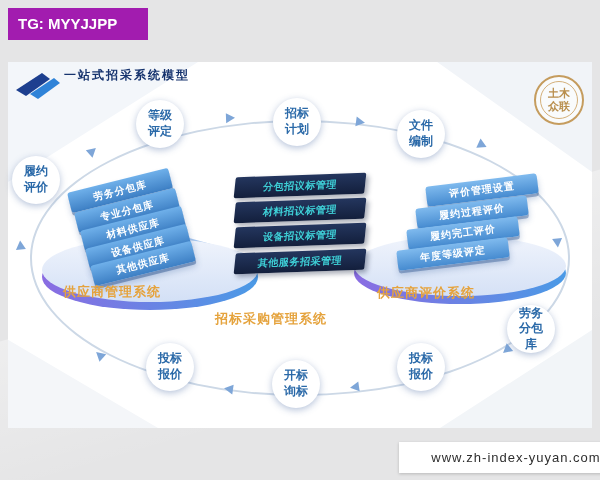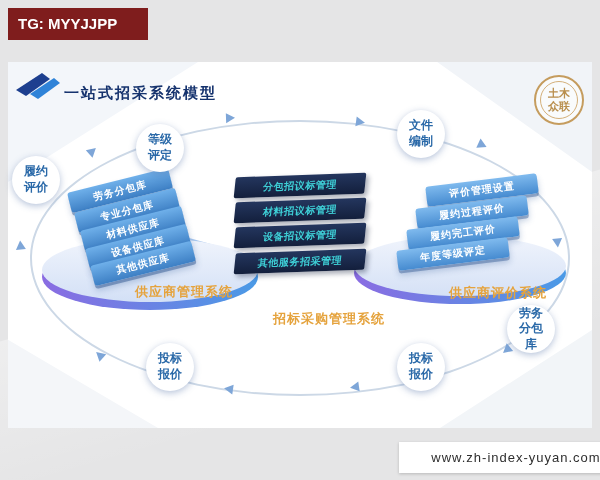--- a/index.html
+++ b/index.html
@@ -8,21 +8,21 @@
   .bg-streak{position:absolute;left:-120px;top:250px;width:900px;height:150px;
     background:linear-gradient(rgba(255,255,255,.35),rgba(255,255,255,0));
     transform:rotate(-16deg);z-index:0;}
   .panel{position:absolute;left:8px;top:62px;width:584px;height:366px;background:#ffffff;z-index:1;}
   .deco{position:absolute;z-index:1;}
   .deco1{left:8px;top:62px;width:190px;height:120px;background:#f3f6fa;clip-path:polygon(0 0,100% 0,0 100%);}
   .deco2{left:420px;top:62px;width:172px;height:110px;background:#f1f4f8;clip-path:polygon(100% 0,100% 100%,10% 0);}
   .deco3{left:8px;top:330px;width:150px;height:98px;background:#f4f6f9;clip-path:polygon(0 100%,100% 100%,0 10%);}
   .deco4{left:440px;top:330px;width:152px;height:98px;background:#f2f5f8;clip-path:polygon(100% 100%,100% 0,0 100%);}
 
-  .title{position:absolute;left:64px;top:84px;font-size:15px;font-weight:bold;color:#16336e;
+  .title{position:absolute;left:64px;top:67px;font-size:12px;font-weight:bold;color:#16336e;
     letter-spacing:2px;z-index:7;}
   .brand{position:absolute;left:14px;top:70px;z-index:7;}
   .stamp{position:absolute;left:534px;top:75px;width:46px;height:46px;border-radius:50%;
     border:2px solid #c59c5e;display:flex;align-items:center;justify-content:center;z-index:7;background:rgba(255,255,255,.6);}
   .stamp-inner{width:36px;height:36px;border-radius:50%;border:1px solid #d4b07a;display:flex;
     flex-direction:column;align-items:center;justify-content:center;color:#b98f4e;font-size:11px;
     font-weight:bold;line-height:1.15;font-family:"Liberation Serif",serif;}
 
   .orbit{position:absolute;left:30px;top:120px;width:536px;height:272px;border:2px solid #ccd8e6;
     border-radius:50%;z-index:2;}
@@ -57,24 +57,24 @@
     background:linear-gradient(180deg,#7fbaee,#468bd0);
     box-shadow:0 3px 0 rgba(40,80,140,.4),0 5px 6px rgba(60,100,160,.3);
     color:#fff;font-size:10px;font-weight:bold;text-align:center;line-height:20px;
     letter-spacing:1px;transform:rotate(-7deg);z-index:5;}
   .cbar{position:absolute;width:130px;height:21px;border-radius:2px;
     background:linear-gradient(180deg,#24365e,#131f3c);
     box-shadow:3px 3px 5px rgba(10,20,50,.35);
     color:#3ecfd6;font-size:10px;font-weight:bold;text-align:center;line-height:21px;
     letter-spacing:.5px;transform:skewX(-8deg) rotate(-2deg);z-index:5;}
 
-  .plabel{position:absolute;color:#e5a33d;font-weight:bold;font-size:13px;text-align:right;
+  .plabel{position:absolute;color:#e5a33d;font-weight:bold;font-size:13px;text-align:left;
     letter-spacing:1px;z-index:6;}
 
-  .tg-badge{position:absolute;left:8px;top:8px;width:140px;height:32px;background:#7f1d1d;color:#fff;
+  .tg-badge{position:absolute;left:8px;top:8px;width:140px;height:32px;background:#a21caf;color:#fff;
     font-size:15px;font-weight:600;line-height:32px;padding-left:10px;box-sizing:border-box;z-index:10;}
   .url-bar{position:absolute;left:358px;top:442px;width:234px;height:31px;background:#fff;color:#2e2e2e;
     font-size:13px;letter-spacing:1px;text-align:center;line-height:31px;z-index:10;
     box-shadow:0 1px 3px rgba(0,0,0,.2);margin-left:41px;}
 </style>
 </head>
 <body>
 
 <div class="stage">
   <div class="bg-streak"></div>
@@ -106,36 +106,42 @@
   <div class="arr" style="left:356px;top:117px;transform:rotate(8deg)"></div>
   <div class="arr" style="left:478px;top:140px;transform:rotate(25deg)"></div>
   <div class="arr" style="left:553px;top:238px;transform:rotate(85deg)"></div>
   <div class="arr" style="left:502px;top:345px;transform:rotate(140deg)"></div>
   <div class="arr" style="left:350px;top:382px;transform:rotate(172deg)"></div>
   <div class="arr" style="left:224px;top:384px;transform:rotate(188deg)"></div>
   <div class="arr" style="left:95px;top:350px;transform:rotate(222deg)"></div>
   <div class="arr" style="left:16px;top:240px;transform:rotate(265deg)"></div>
   <div class="arr" style="left:88px;top:146px;transform:rotate(-42deg)"></div>
 
+  <div class="node" style="left:273px;top:98px">
+    <span>招标计划</span>
+    </div>
   <div class="node" style="left:397px;top:110px">
     <span>文件编制</span>
     </div>
   <div class="node" style="left:507px;top:305px">
     <span>劳务分包库</span>
     </div>
   <div class="node" style="left:397px;top:343px">
     <span>投标报价</span>
     </div>
+  <div class="node" style="left:272px;top:360px">
+    <span>开标询标</span>
+    </div>
   <div class="node" style="left:146px;top:343px">
     <span>投标报价</span>
     </div>
   <div class="node" style="left:12px;top:156px">
     <span>履约评价</span>
     </div>
-  <div class="node" style="left:136px;top:124px">
+  <div class="node" style="left:136px;top:100px">
     <span>等级评定</span>
     </div>
 
   <div class="band band1"></div>
   <div class="band band2"></div>
 
   <div class="plat plat-left-rim"></div>
   <div class="plat plat-left-top"></div>
   <div class="plat plat-right-rim"></div>
   <div class="plat plat-right-top"></div>

